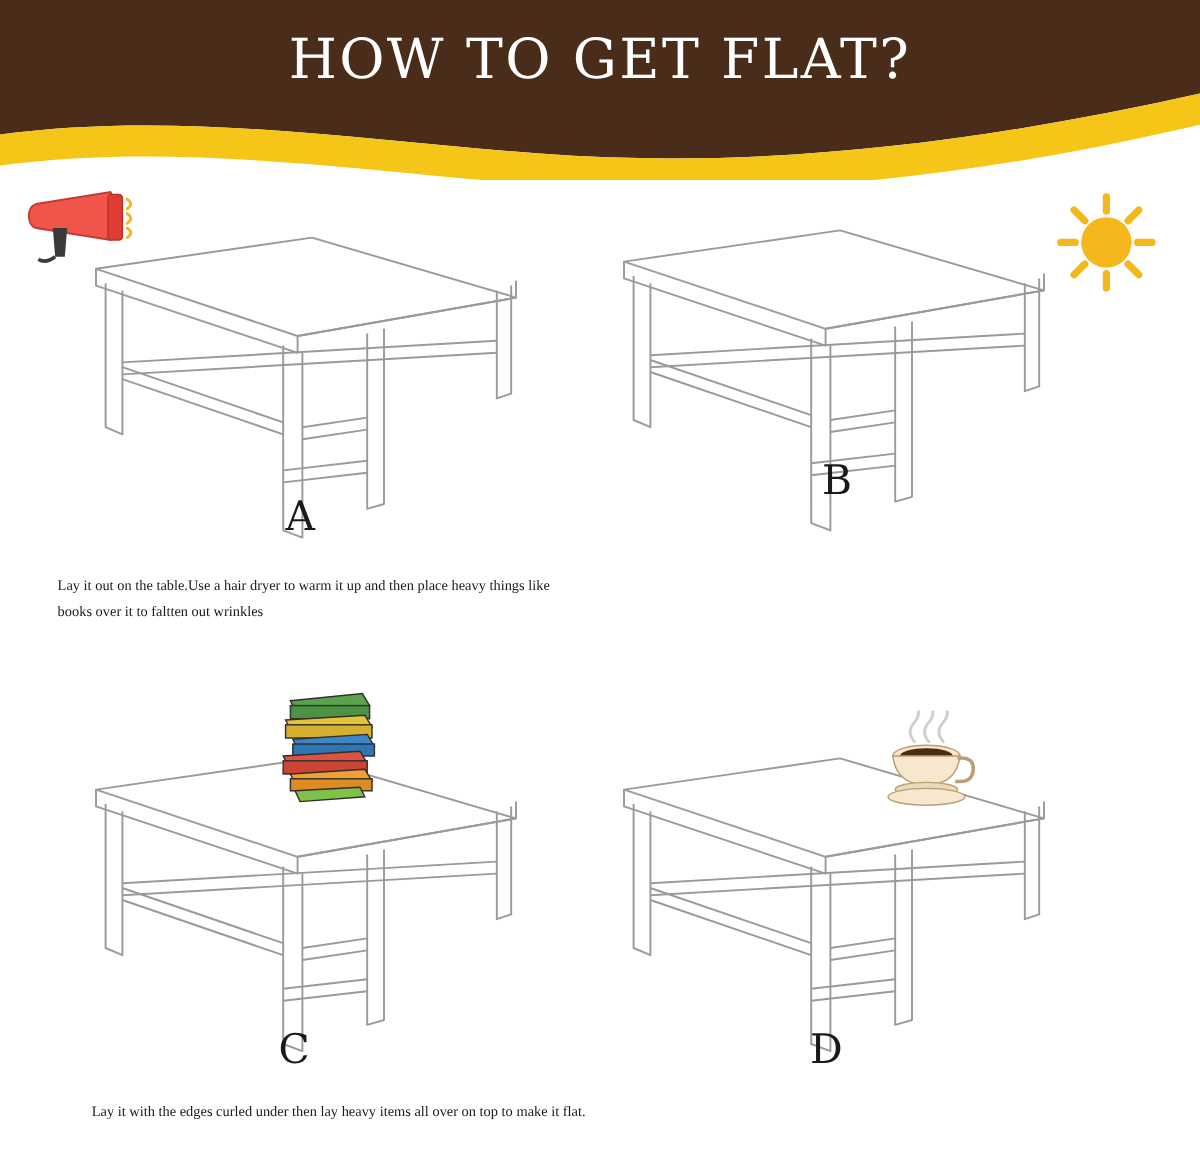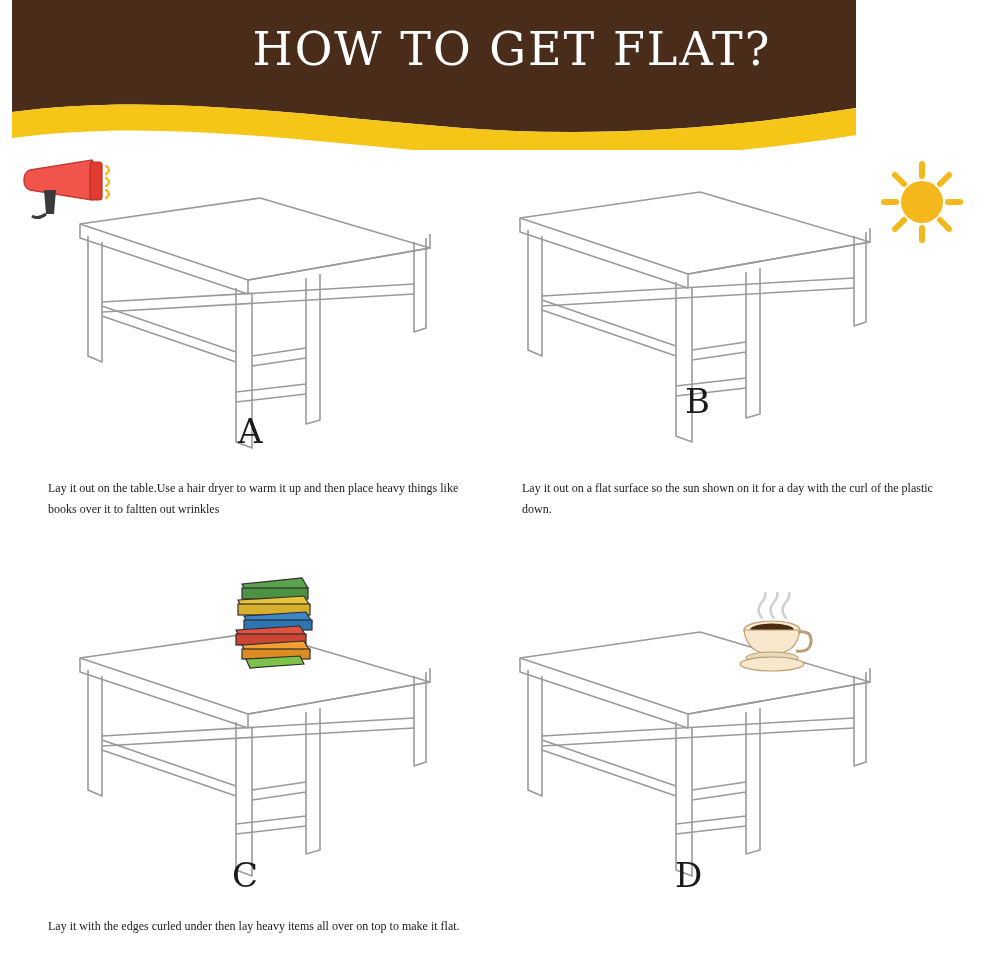--- a/index.html
+++ b/index.html
@@ -11,22 +11,22 @@
     height: 974px;
     background: #ffffff;
     font-family: "Liberation Serif", serif;
     overflow: hidden;
     position: relative;
   }
 
   
   .header {
     position: absolute;
-    left: 12px; top: 0;
-    width: 844px;
+    left: 0; top: 0;
+    width: 1000px;
     height: 150px;
     overflow: hidden;
   }
   .header-svg {
     position: absolute;
     left: 0; top: 0;
   }
   .header-title {
     position: absolute;
     left: 0;
@@ -85,21 +85,21 @@
   .panel-c .panel-letter { left: 222px; top: 708px; }
   .panel-d .panel-letter { left: 175px; top: 708px; }
 
   .panel-a .panel-caption { top: 322px; }
   .panel-b .panel-caption { top: 322px; left: 22px; }
   .panel-c .panel-caption { top: 766px; }
   .panel-d .panel-caption { top: 766px; left: 22px; }
 
   
   .panel-c .panel-letter, .panel-d .panel-letter { top: 288px; }
-  .panel-c .panel-caption, .panel-d .panel-caption { top: 346px; }
+  .panel-c .panel-caption, .panel-d .panel-caption { top: 346px; text-align: right; }
 
   .icon-deco {
     position: absolute;
   }
   .icon-hairdryer { left: 8px;  top: -8px; }
   .icon-sun       { left: 372px; top: -4px; }
   .icon-books     { left: 210px; top: 0px; }
   .icon-coffee    { left: 218px; top: 22px; }
 </style>
 </head>
@@ -187,21 +187,20 @@
           <line x1="76" y1="50" x2="88" y2="50"></line>
           <line x1="23" y1="23" x2="32" y2="32"></line>
           <line x1="68" y1="68" x2="77" y2="77"></line>
           <line x1="77" y1="23" x2="68" y2="32"></line>
           <line x1="32" y1="68" x2="23" y2="77"></line>
         </g>
       </g>
     </svg>
 
     <div class="panel-letter">B</div>
-    <div class="panel-caption">Lay it out on a flat surface so the sun shown on it for a day with the curl of the plastic down.</div>
   </div>
 
   <div class="panel panel-c">
     <svg class="table-art" width="480" height="320" viewBox="0 0 480 320">
       <g fill="none" stroke="#9a9a9a" stroke-width="1.6" stroke-linejoin="round">
         <path d="M70,88 L250,62 L420,112 L238,144 Z"></path>
         <path d="M70,88 L70,102 L238,158 L238,144"></path>
         <path d="M238,144 L420,112 L420,98"></path>
         <path d="M78,100 L78,220 L92,226 L92,106"></path>
         <path d="M404,106 L404,196 L416,192 L416,102"></path>

